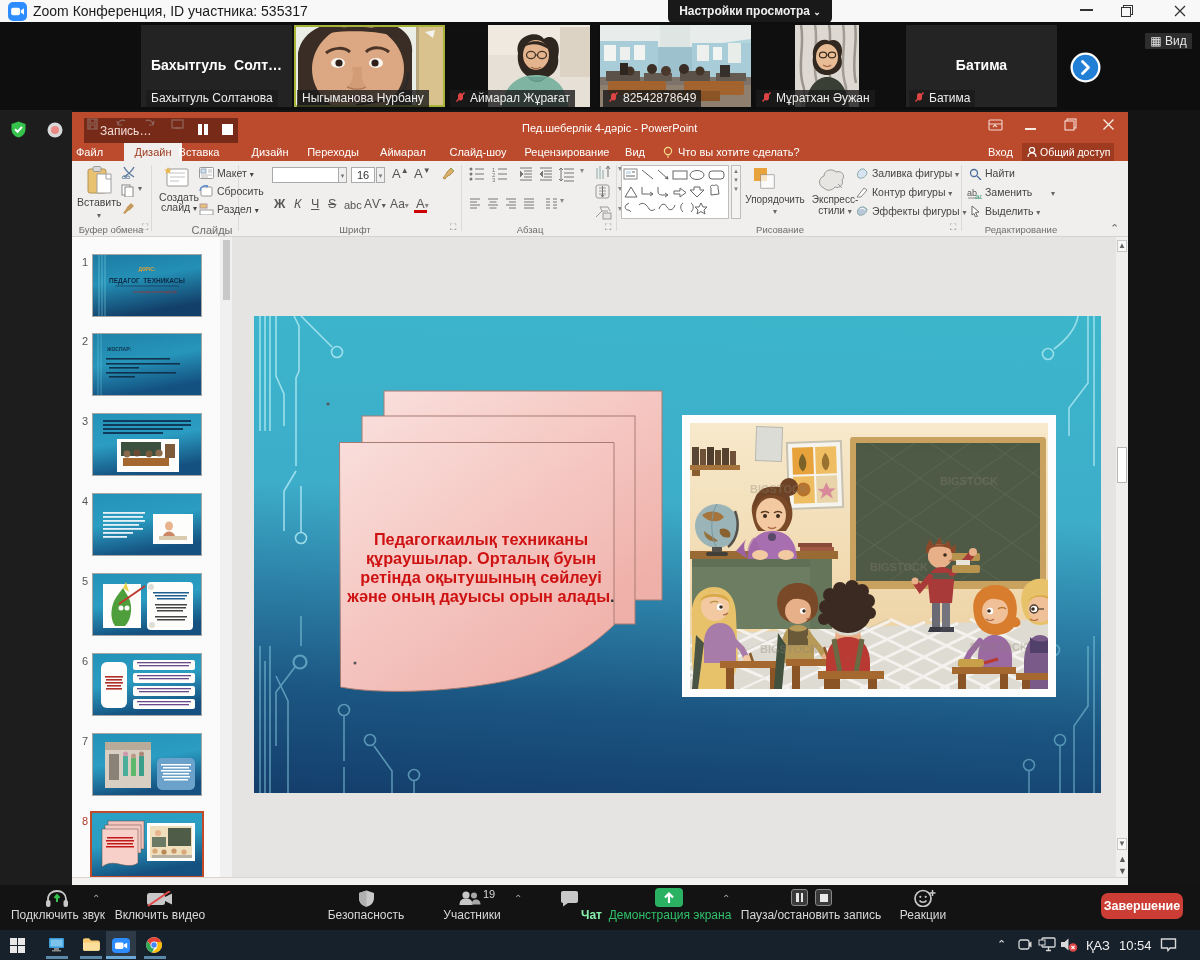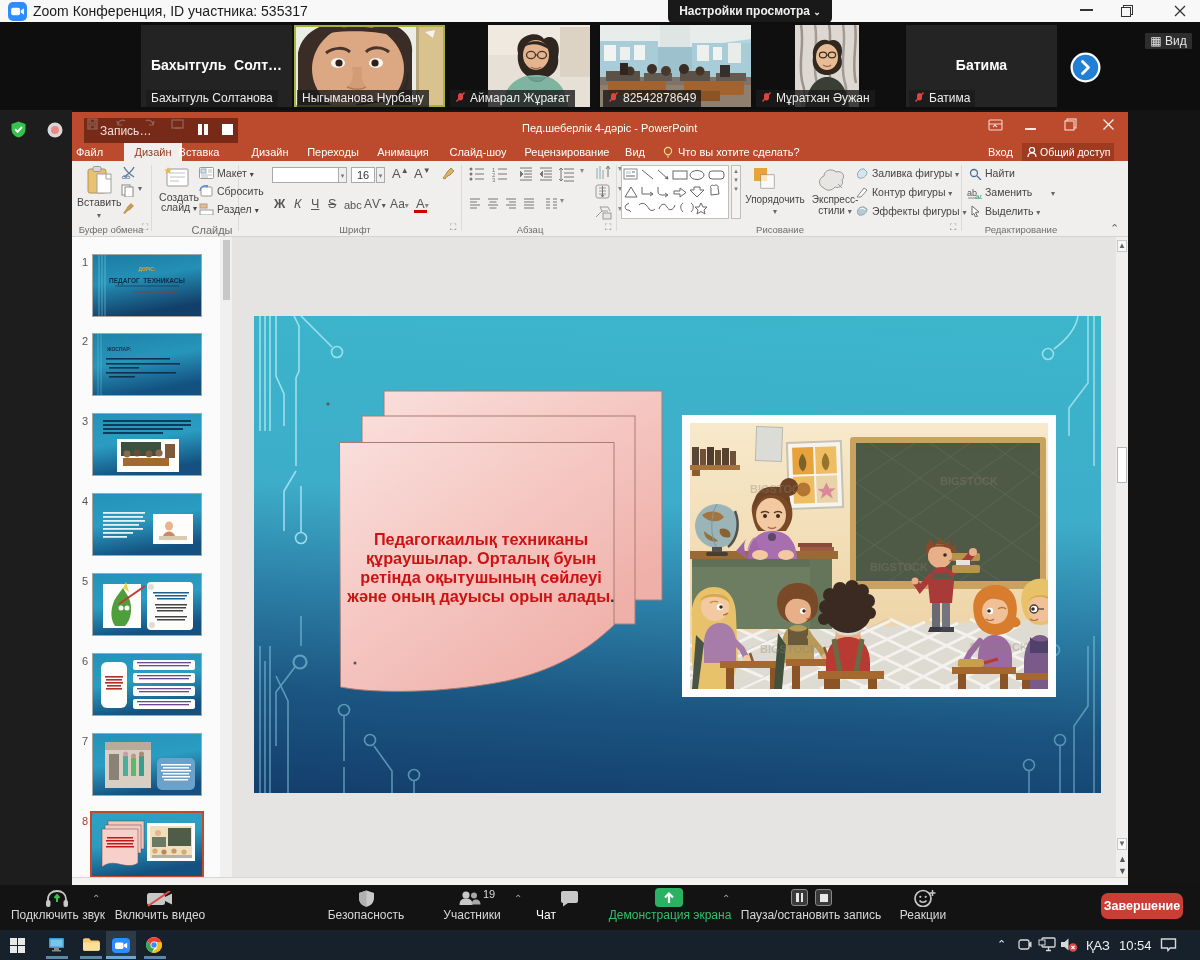--- a/index.html
+++ b/index.html
@@ -196,21 +196,21 @@
       <path d="M1.5 1.5 L11.5 11.5 M11.5 1.5 L1.5 11.5" stroke="#fbe9e3" stroke-width="1.4"></path>
     </svg>
 
 <div class="abs" style="left:72px;top:143px;width:1056px;height:18px;background:#bc4b2d;"></div>
 <div class="abs" style="left:124px;top:143px;width:58px;height:18px;background:#f1efed;"></div>
 <div class="abs" style="left:76px;top:146px;width:46px;text-align:left;color:#fff;font-size:11px;">Файл</div>
 <div class="abs" style="left:124px;top:146px;width:58px;text-align:center;color:#9c3a20;font-size:11px;">Дизайн</div>
 <div class="abs" style="left:173px;top:146px;width:52px;text-align:center;color:#fff;font-size:11px;">Вставка</div>
 <div class="abs" style="left:246px;top:146px;width:48px;text-align:center;color:#fff;font-size:11px;">Дизайн</div>
 <div class="abs" style="left:302px;top:146px;width:62px;text-align:center;color:#fff;font-size:11px;">Переходы</div>
-<div class="abs" style="left:372px;top:146px;width:62px;text-align:center;color:#fff;font-size:11px;">Анимация</div>
+<div class="abs" style="left:372px;top:146px;width:62px;text-align:center;color:#fff;font-size:11px;">Аймарал</div>
 <div class="abs" style="left:444px;top:146px;width:68px;text-align:center;color:#fff;font-size:11px;">Слайд-шоу</div>
 <div class="abs" style="left:520px;top:146px;width:94px;text-align:center;color:#fff;font-size:11px;">Рецензирование</div>
 <div class="abs" style="left:620px;top:146px;width:30px;text-align:center;color:#fff;font-size:11px;">Вид</div>
 <svg class="abs" style="left:662px;top:146px" width="12" height="13">
       <circle cx="6" cy="5" r="3.6" fill="none" stroke="#f3d88a" stroke-width="1.2"></circle>
       <path d="M4.5 9 H7.5 M5 11 H7" stroke="#f3d88a" stroke-width="1.2"></path>
     </svg>
     <div class="abs" style="left:678px;top:146px;color:#fff;font-size:11px;">Что вы хотите сделать?</div>
 <div class="abs" style="left:988px;top:146px;color:#fff;font-size:11px;">Вход</div>
 <div class="abs" style="left:1022px;top:143px;width:92px;height:18px;background:#9e3a1f;color:#fff;font-size:10.5px;line-height:18px;white-space:nowrap;"><svg width="10" height="10" style="margin:4px 3px 0 5px;float:left">
@@ -1024,21 +1024,21 @@
         <circle cx="16" cy="5.5" r="3" fill="#a8a8a8"></circle>
         <path d="M13 14.5 C14 10.5 16 9.5 18 9.5 C20.5 9.5 22.5 11 22.5 14.5 Z" fill="#a8a8a8"></path>
       </svg>
 <div class="abs" style="left:483px;top:888px;font-size:11px;color:#d8d8d8;">19</div>
 <div class="abs zitem" style="left:422px;top:908px;width:100px;text-align:center;font-size:12px;color:#d8d8d8;">Участники</div>
 <div class="abs" style="left:514px;top:893px;color:#aaa;font-size:10px;">⌃</div>
 
 <svg class="abs" style="left:560px;top:890px" width="19" height="17">
         <path d="M1 3 C1 1.8 1.8 1 3 1 H16 C17.2 1 18 1.8 18 3 V11 C18 12.2 17.2 13 16 13 H8 L3 16.5 V13 C1.8 13 1 12.2 1 11 Z" fill="#c8c8c8"></path>
       </svg>
-<div class="abs zitem" style="left:536px;top:908px;width:66px;text-align:left;font-size:12px;color:#ffffff;">Чат</div>
+<div class="abs zitem" style="left:536px;top:908px;width:66px;text-align:right;font-size:12px;color:#86efac;font-weight:bold;">Чат</div>
 
 <div class="abs" style="left:655px;top:888px;width:28px;height:19px;background:#2ab262;border-radius:4px;"></div>
 <svg class="abs" style="left:655px;top:888px" width="28" height="19">
         <path d="M14 15 V6 M10 9.5 L14 5.5 L18 9.5" stroke="#fff" stroke-width="2.2" fill="none"></path>
       </svg>
 <div class="abs zitem" style="left:602px;top:908px;width:136px;text-align:center;font-size:12px;color:#2fc06a;white-space:nowrap;">Демонстрация экрана</div>
 <div class="abs" style="left:722px;top:893px;color:#aaa;font-size:10px;">⌃</div>
 
 <div class="abs" style="left:791px;top:889px;width:17px;height:17px;background:#3a3a3a;border:1px solid #888;border-radius:3px;"></div>
 <div class="abs" style="left:796px;top:893px;width:2.5px;height:9px;background:#e8e8e8;"></div>

